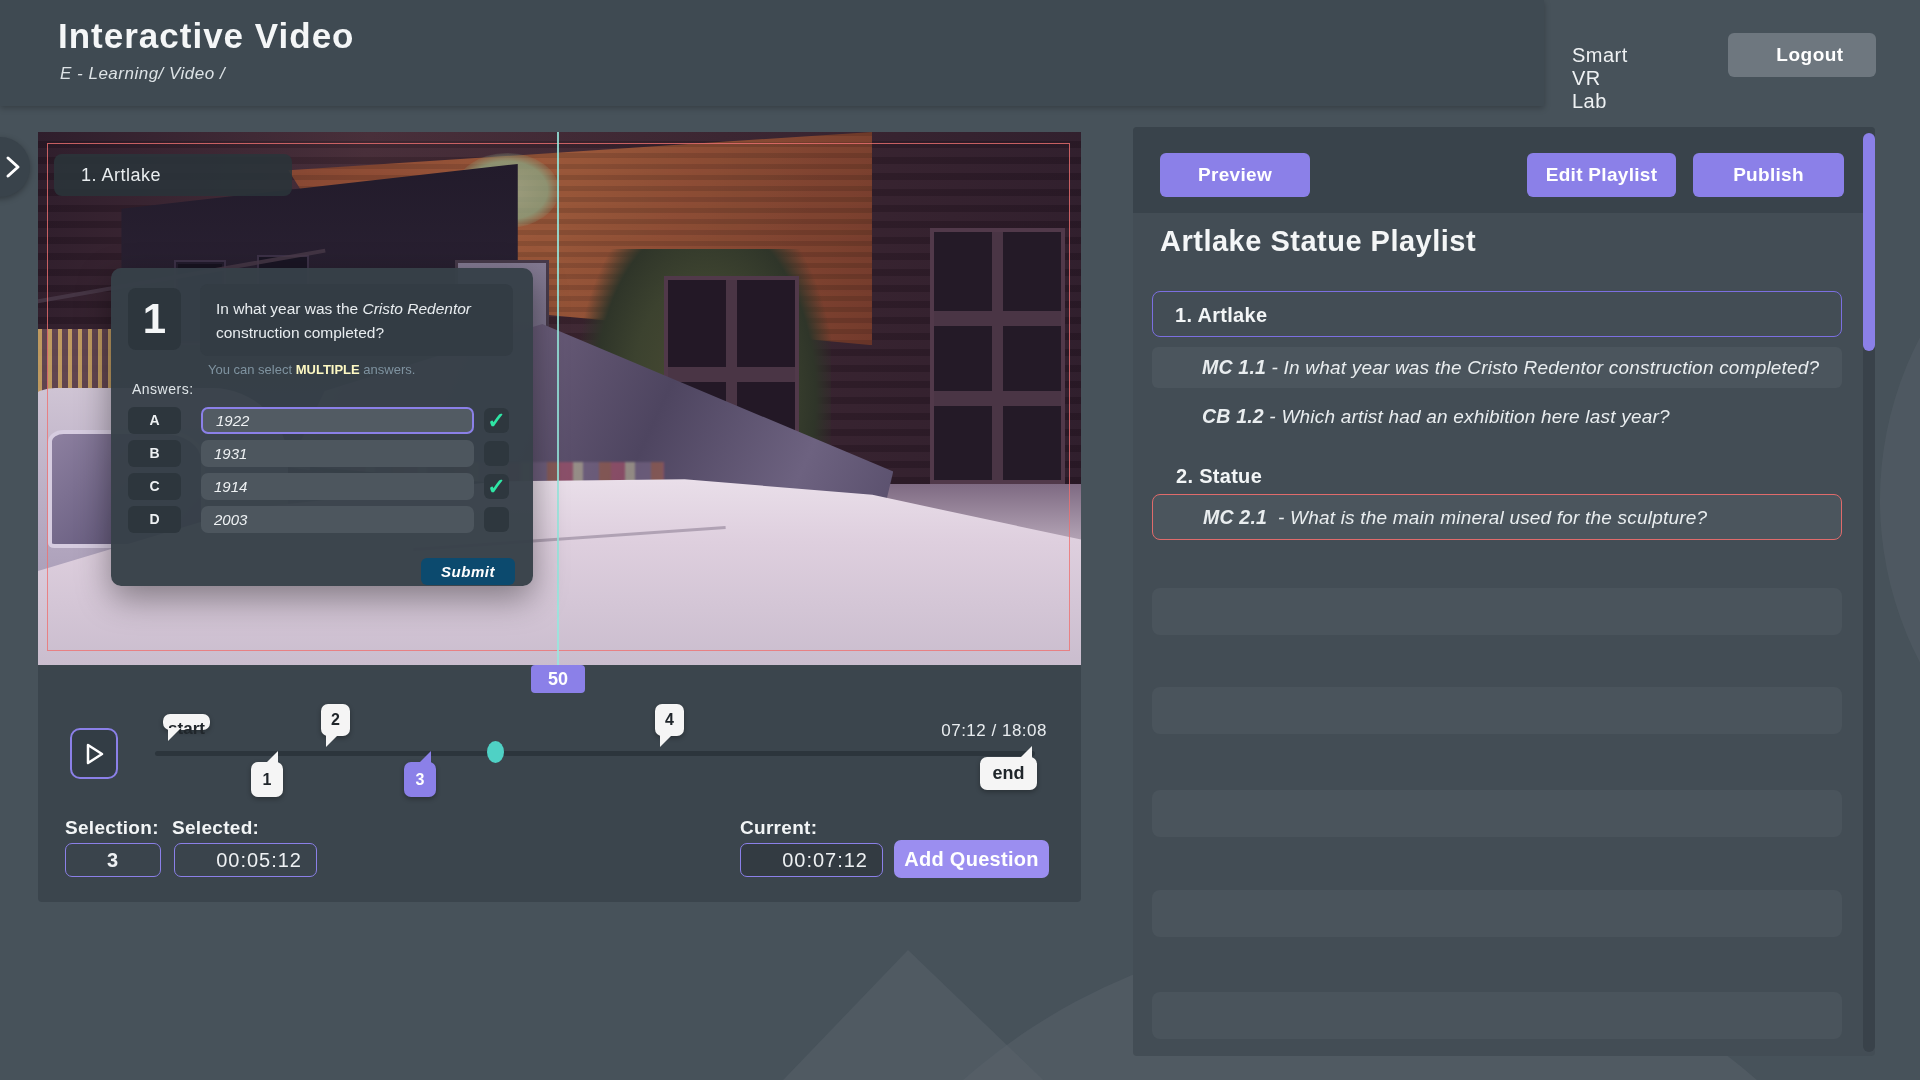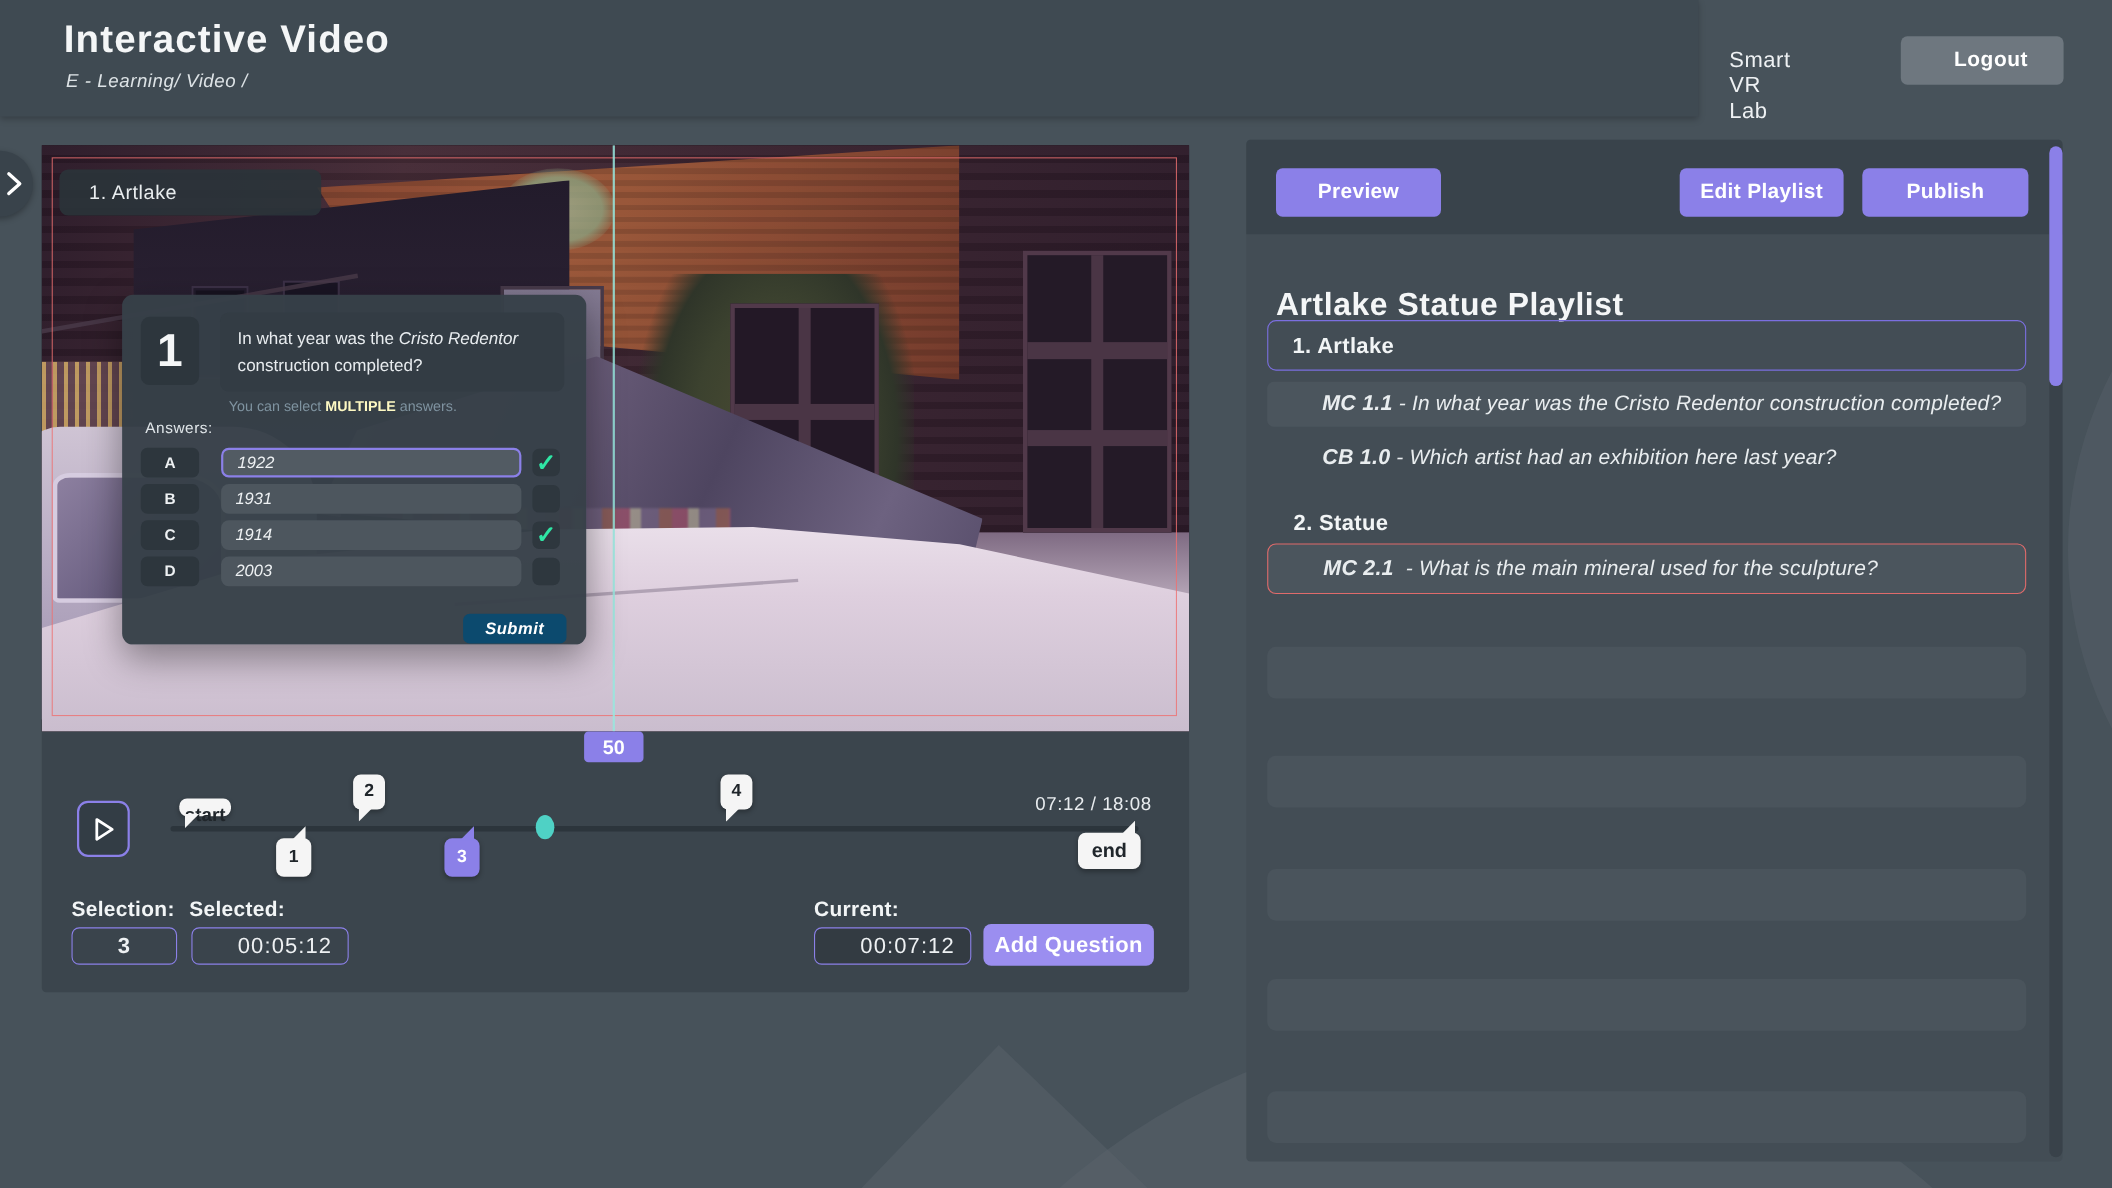--- a/index.html
+++ b/index.html
@@ -126,21 +126,21 @@
   .time-display { position:absolute; left:809px; top:589px; width:200px; text-align:right; font-size:17px; color:#e8ecef; letter-spacing:.5px; }
   .playhead-dot { position:absolute; left:449px; top:609px; width:17px; height:22px; border-radius:50%;
       background:#4fd1c5; cursor:grab; }
 
   .flag { position:absolute; background:#f5f5f5; color:#20262b; border-radius:7px; text-align:center;
       font-weight:bold; box-shadow:0 2px 5px rgba(0,0,0,.3); cursor:grab; }
   .flag::after { content:""; position:absolute; width:13px; height:13px; background:inherit; }
   .flag.above::after { left:5px; bottom:-11px; clip-path:polygon(0 0, 100% 0, 0 100%); }
   .flag.below::after { right:5px; top:-11px; clip-path:polygon(100% 0, 0 100%, 100% 100%); }
   .flag.active { background:#8b80e8; color:#fff; }
-  .m-start { left:125px; top:594px; width:47px; height:16px; font-size:17px; line-height:30px; }
+  .m-start { left:125px; top:582px; width:47px; height:16px; font-size:17px; line-height:30px; }
   .m-1 { left:213px; top:630px; width:32px; height:35px; font-size:16px; line-height:35px; }
   .m-2 { left:283px; top:572px; width:29px; height:32px; font-size:16px; line-height:32px; }
   .m-3 { left:366px; top:630px; width:32px; height:35px; font-size:16px; line-height:35px; }
   .m-4 { left:617px; top:572px; width:29px; height:32px; font-size:16px; line-height:32px; }
   .m-end { left:942px; top:625px; width:57px; height:33px; font-size:18px; line-height:33px; }
 
   
   .ctl-label { position:absolute; font-size:19px; font-weight:bold; color:#f2f5f6; letter-spacing:.3px; }
   .ctl-box { position:absolute; height:34px; background:#3a444c; border:1.5px solid #8b80e8; border-radius:7px;
       font-family:inherit; font-size:20px; color:#eef1f3; letter-spacing:1px; }
@@ -155,21 +155,21 @@
 
   
   .playlist-panel { position:absolute; left:1133px; top:127px; width:742px; height:929px; background:#434d55;
       border-radius:4px; z-index:2; }
   .pl-top { position:absolute; left:0; top:0; width:742px; height:86px; background:#39434b; border-radius:4px 4px 0 0; }
   .pl-btn { position:absolute; top:26px; height:44px; background:#8b80e8; border:none; border-radius:6px;
       color:#fff; font-family:inherit; font-size:19px; font-weight:bold; letter-spacing:.3px; cursor:pointer; }
   .pl-preview { left:27px; width:150px; }
   .pl-edit { left:394px; width:149px; }
   .pl-publish { left:560px; width:151px; }
-  .pl-title { position:absolute; left:27px; top:98px; font-size:29px; font-weight:bold; letter-spacing:.5px; color:#f4f6f7;margin-top:36px; }
+  .pl-title { position:absolute; left:27px; top:98px; font-size:29px; font-weight:bold; letter-spacing:.5px; color:#f4f6f7; }
 
   .pl-section { position:absolute; left:19px; width:690px; height:46px; border-radius:8px; cursor:pointer;
       font-size:20px; font-weight:bold; line-height:46px; padding-left:22px; color:#f2f5f6; letter-spacing:.3px; }
   .pl-sec1 { top:164px; border:1.5px solid #7b6fe0; }
   .pl-sec2 { top:326px; padding-left:24px; }
   .pl-qrow { position:absolute; left:19px; width:690px; border-radius:6px; cursor:pointer;
       font-size:19px; color:#e9edef; white-space:pre-wrap; letter-spacing:.2px;font-style:italic; }
   .pl-qrow b { font-size:19.5px; }
   .pl-q1 { top:220px; height:41px; line-height:41px; padding-left:50px; background:#4b555d; }
   .pl-q2 { top:269px; height:41px; line-height:41px; padding-left:50px; }
@@ -297,21 +297,21 @@
   <aside class="playlist-panel">
     <div class="pl-top">
       <button class="pl-btn pl-preview">Preview</button>
       <button class="pl-btn pl-edit">Edit Playlist</button>
       <button class="pl-btn pl-publish">Publish</button>
     </div>
     <div class="pl-title">Artlake Statue Playlist</div>
 
     <div class="pl-section pl-sec1">1. Artlake</div>
     <div class="pl-qrow pl-q1"><b>MC 1.1</b><span> - In what year was the Cristo Redentor construction completed?</span></div>
-    <div class="pl-qrow pl-q2"><b>CB 1.0</b><span> - Which artist had an exhibition here last year?</span></div>
+    <div class="pl-qrow pl-q2"><b>CB 1.2</b><span> - Which artist had an exhibition here last year?</span></div>
     <div class="pl-section pl-sec2">2. Statue</div>
     <div class="pl-qrow pl-q3"><b>MC 2.1</b><span>  - What is the main mineral used for the sculpture?</span></div>
 
     <div class="pl-ph ph-0"></div>
     <div class="pl-ph ph-1"></div>
     <div class="pl-ph ph-2"></div>
     <div class="pl-ph ph-3"></div>
     <div class="pl-ph ph-4"></div>
 
     <div class="pl-scroll-track">

